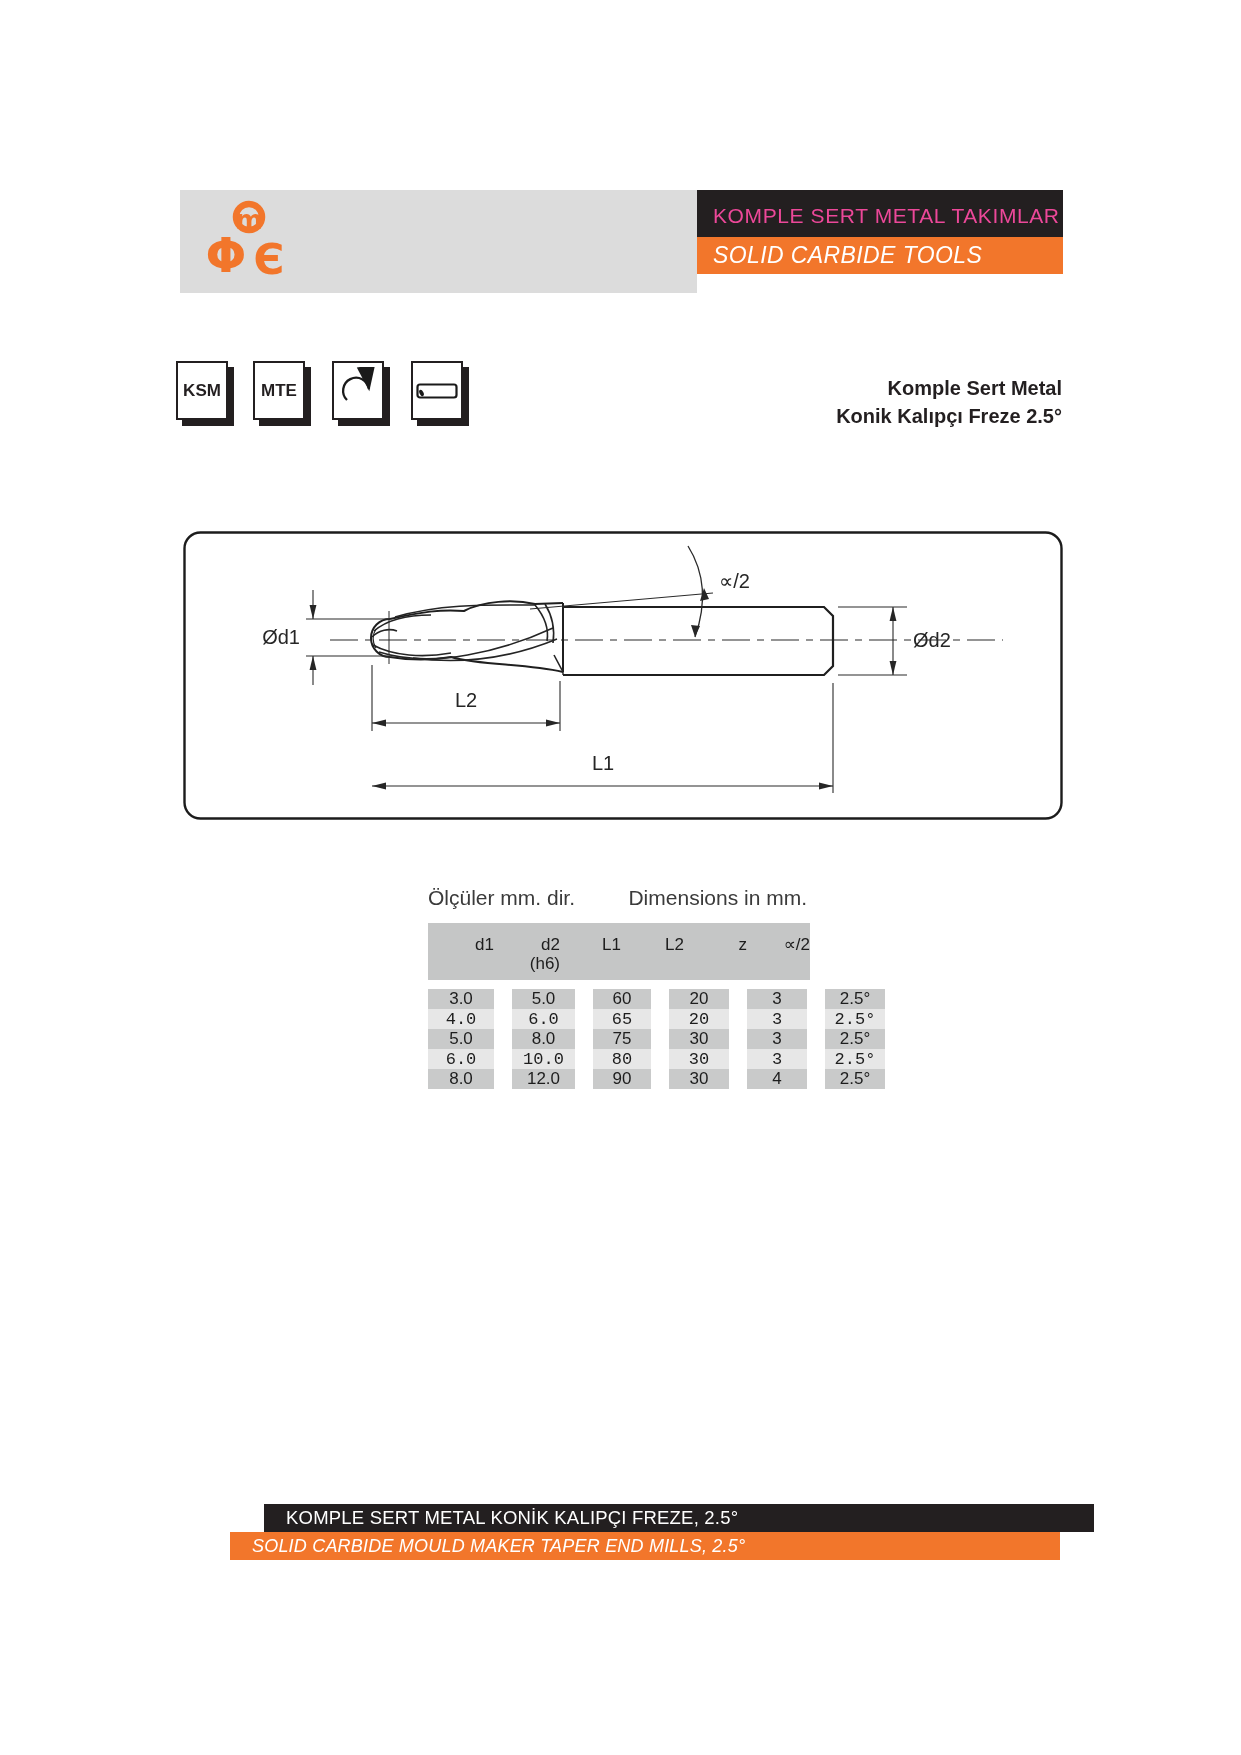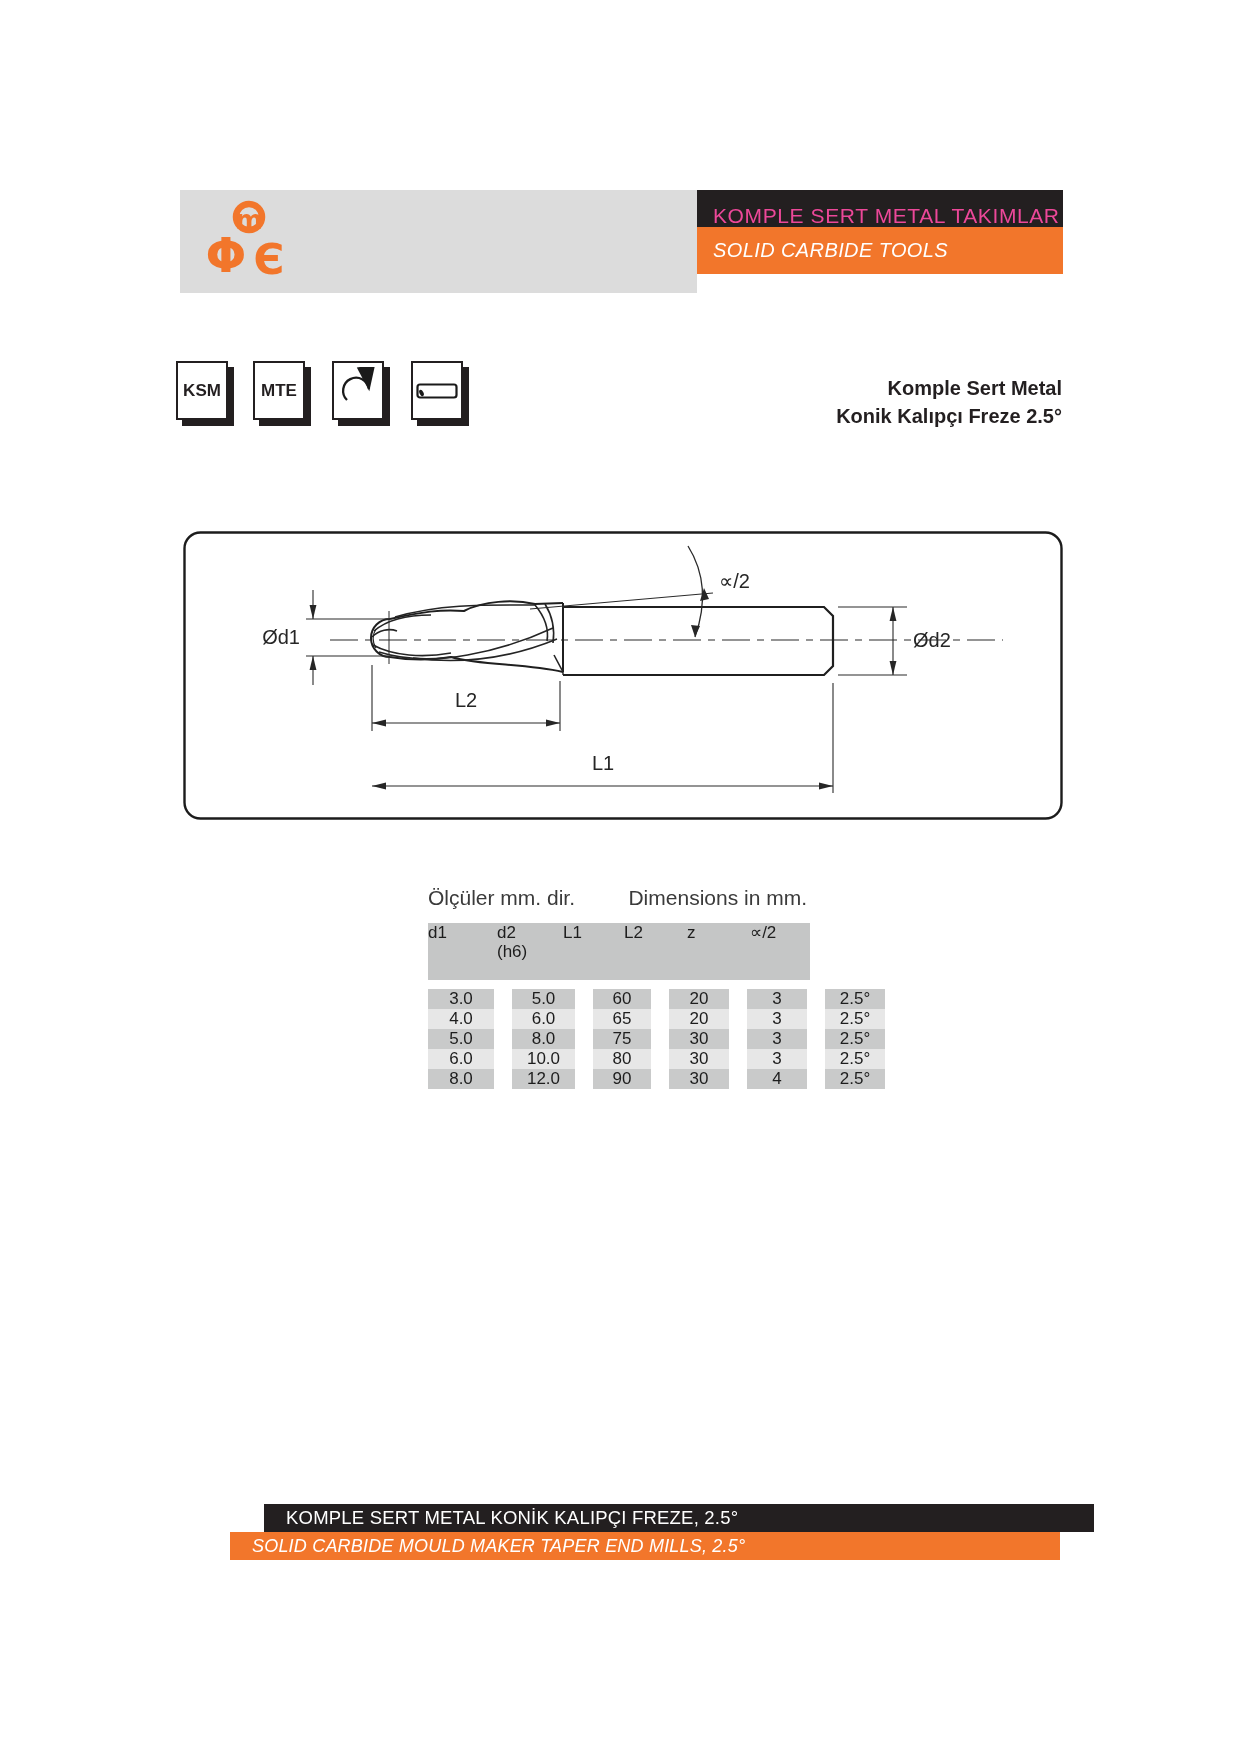--- a/index.html
+++ b/index.html
@@ -27,23 +27,23 @@
     position:absolute;left:102px;top:0;height:103px;display:flex;align-items:center;
     font-family:"Liberation Serif","DejaVu Serif",serif;
     font-weight:bold;font-size:23px;letter-spacing:.3px;color:var(--dark);white-space:nowrap;
   }
   .hdr-black{
     position:absolute;left:697px;top:190px;width:366px;height:52px;background:var(--dark);
     display:flex;align-items:center;padding-left:16px;
     color:#ec4899;font-size:21px;letter-spacing:.6px;white-space:nowrap;
   }
   .hdr-orange{
-    position:absolute;left:697px;top:227px;width:366px;height:47px;background:var(--orange);
+    position:absolute;left:697px;top:237px;width:366px;height:37px;background:var(--orange);
     display:flex;align-items:center;padding-left:16px;
-    color:#fff;font-size:20px;font-style:italic;letter-spacing:.4px;white-space:nowrap;
+    color:#fff;font-size:23px;font-style:italic;letter-spacing:.4px;white-space:nowrap;
   }
   
   .badge{
     position:absolute;top:361px;width:52px;height:59px;background:#fff;
     border:2px solid var(--dark);box-shadow:6px 6px 0 0 var(--dark);
     display:flex;align-items:center;justify-content:center;
     font-weight:bold;font-size:17px;color:var(--dark);
   }
   .badge svg{display:block;}
   
@@ -58,33 +58,33 @@
   .tbl-captions{
     position:absolute;left:428px;top:886px;width:379px;display:flex;justify-content:space-between;
     font-size:21px;color:#3b3b3b;white-space:nowrap;
   }
   .dim-table{position:absolute;left:428px;top:923px;width:382px;}
   .tbl-head{
     display:grid;grid-template-columns:66px 63px 58px 60px 60px 60px;column-gap:3px;
     background:var(--th-gray);height:57px;
   }
   .th{
-    display:flex;flex-direction:column;align-items:flex-start;justify-content:flex-start;
-    padding-top:0;font-size:17px;line-height:19px;color:#1d1d1d;
+    display:flex;flex-direction:column;align-items:flex-end;justify-content:flex-start;
+    padding-top:12px;font-size:17px;line-height:19px;color:#1d1d1d;
   }
   .tbl-body{
     margin-top:9px;display:grid;grid-template-columns:66px 63px 58px 60px 60px 60px;
     column-gap:18px;grid-auto-rows:20px;background:#fff;
   }
   .td{
     display:flex;align-items:center;justify-content:center;
     font-size:17px;color:#1d1d1d;
   }
   .td.dark{background:var(--row-dark);}
-  .td.light{background:var(--row-light);}
+  .td.light{background:var(--row-light);font-family:Liberation Mono, monospace;}
   
   .ftr-black{
     position:absolute;left:230px;top:1504px;width:830px;height:28px;background:var(--dark);
     display:flex;align-items:center;padding-left:22px;
     color:#fff;font-size:18.5px;letter-spacing:.2px;white-space:nowrap;margin-left:34px;
   }
   .ftr-orange{
     position:absolute;left:230px;top:1532px;width:830px;height:28px;background:var(--orange);
     display:flex;align-items:center;padding-left:22px;
     color:#fff;font-size:18px;font-style:italic;letter-spacing:.2px;white-space:nowrap;

